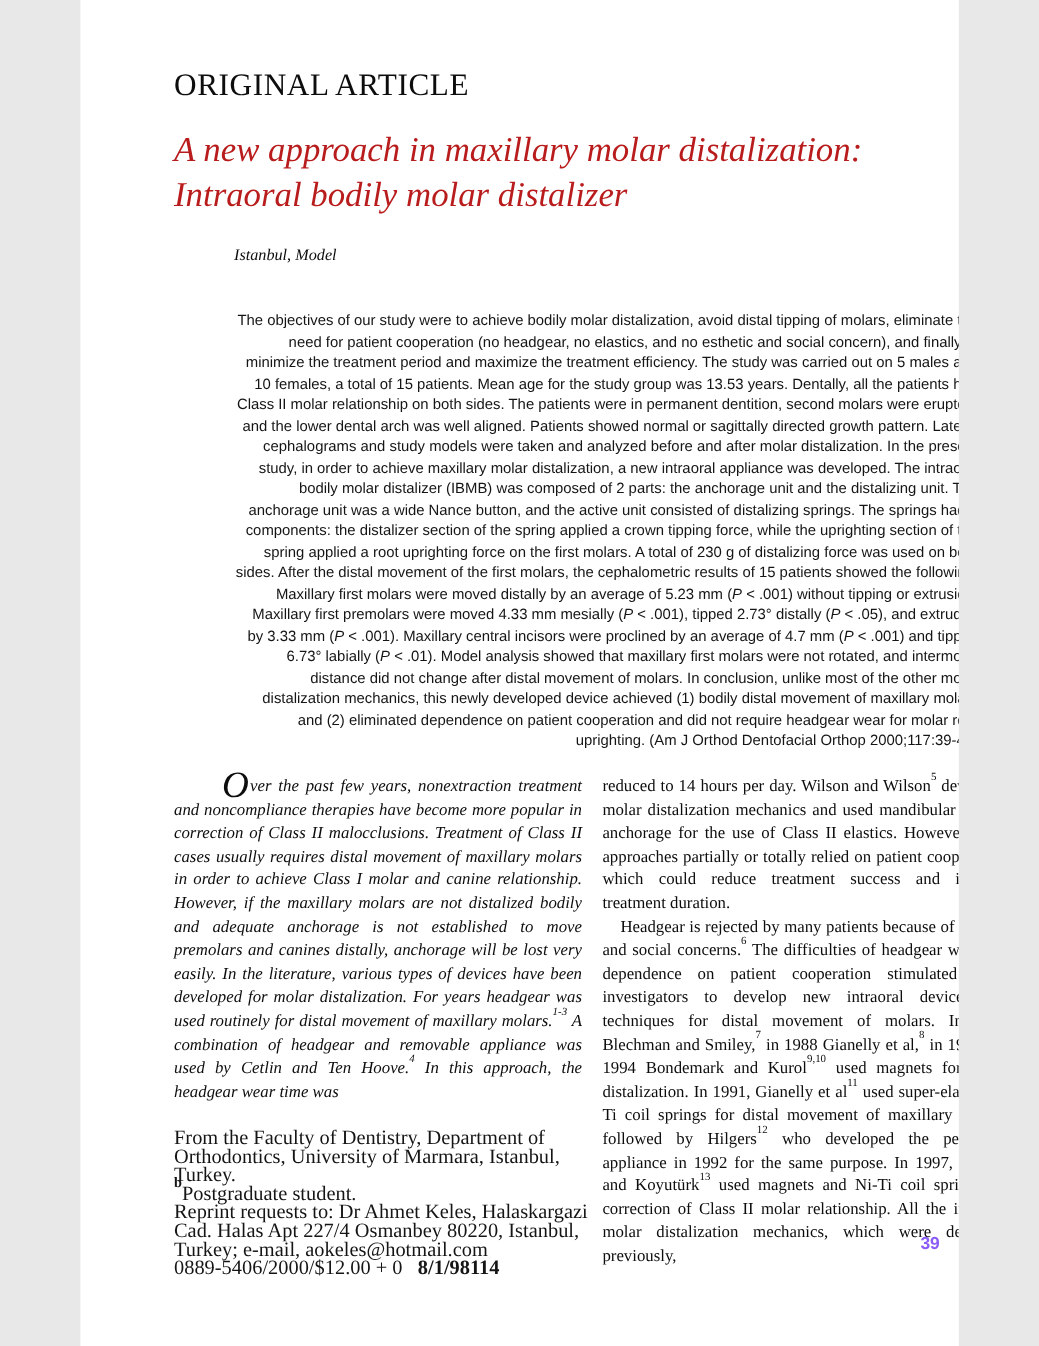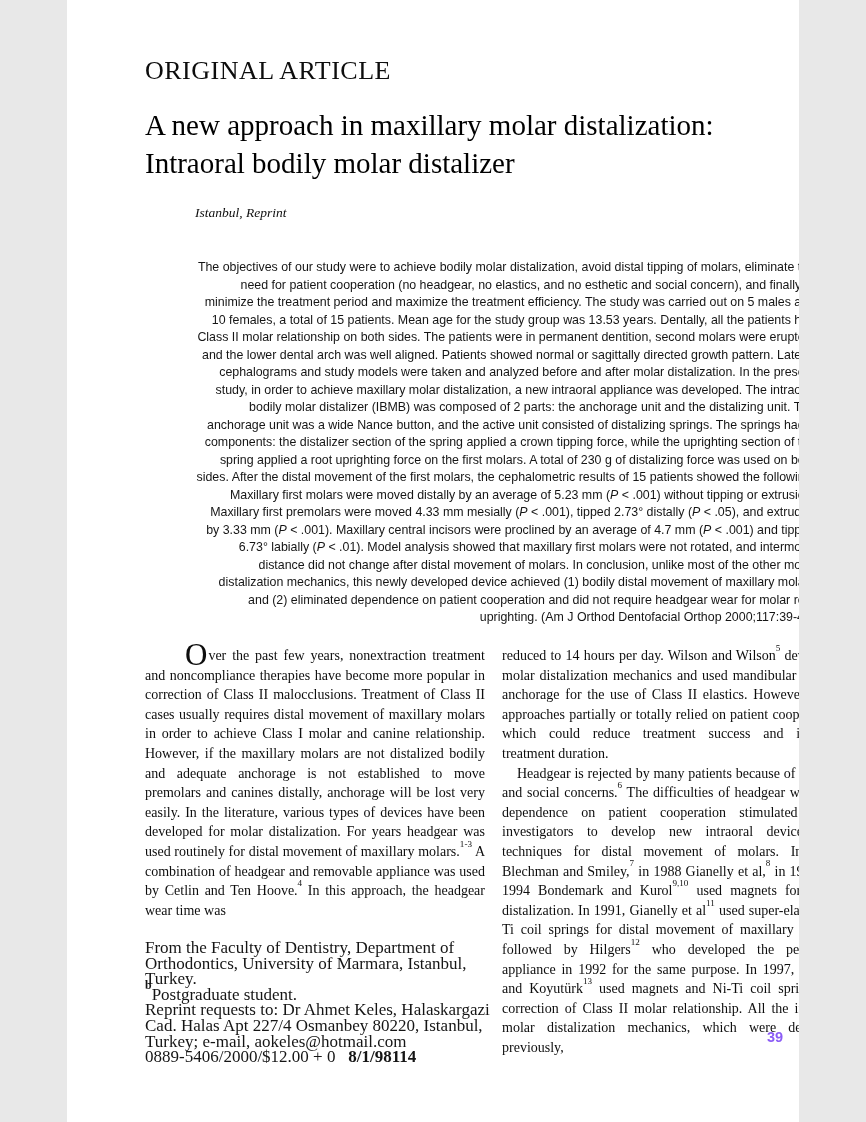--- a/index.html
+++ b/index.html
@@ -14,21 +14,21 @@
   
   .kicker{
     position:absolute;left:78px;top:56px;
     font-family:"Liberation Serif","DejaVu Serif",serif;
     font-size:26px;letter-spacing:0.5px;color:#0d0d0d;
   }
   
   .title{
     position:absolute;left:78px;top:106px;
     font-family:"Liberation Serif","DejaVu Serif",serif;
-    font-size:29px;line-height:38px;color:#000000;
+    font-style:italic;font-size:29px;line-height:38px;color:#b91c1c;
   }
   
   .byline{position:absolute;left:128px;top:201px;}
   .authors{
     font-family:"Liberation Sans","DejaVu Sans",sans-serif;
     font-weight:bold;font-size:13.5px;color:#0d0d0d;
   }
   .authors sup{font-size:.68em;line-height:0;position:relative;top:-.4em;}
   .loc{
     margin-top:4px;
@@ -49,21 +49,21 @@
   }
   .col{
     width:340px;
     font-family:"Liberation Serif","DejaVu Serif",serif;
     font-size:14px;line-height:19.6px;
     text-align:justify;color:#0d0d0d;
   }
   .par{margin:0;}
   .par.indent{text-indent:15px;}
   .par sup{font-size:.65em;line-height:0;position:relative;top:-.38em;}
-  .dropcap-par{text-indent:40px;}
+  .dropcap-par{text-indent:40px;font-style:italic;}
   .dropcap{
     font-size:31px;line-height:0;vertical-align:-5px;
     letter-spacing:1px;
   }
   
   .footnotes{
     position:absolute;left:78px;top:940px;width:346px;
     font-family:"Liberation Serif","DejaVu Serif",serif;
     font-size:17px;line-height:15.6px;text-align:left;color:#151515;
   }
@@ -84,21 +84,21 @@
 <div class="page">
 
   <div class="kicker">ORIGINAL ARTICLE</div>
 
   <div class="title">
     <div>A new approach in maxillary molar distalization:</div>
     <div>Intraoral bodily molar distalizer</div>
   </div>
 
   <div class="byline">
-    <div class="loc">Istanbul, Reprint</div>
+    <div class="loc">Istanbul, Model</div>
   </div>
 
   <div class="abstract">The objectives of our study were to achieve bodily molar distalization, avoid distal tipping of molars, eliminate the need for patient cooperation (no headgear, no elastics, and no esthetic and social concern), and finally to minimize the treatment period and maximize the treatment efficiency. The study was carried out on 5 males and 10 females, a total of 15 patients. Mean age for the study group was 13.53 years. Dentally, all the patients had Class II molar relationship on both sides. The patients were in permanent dentition, second molars were erupted, and the lower dental arch was well aligned. Patients showed normal or sagittally directed growth pattern. Lateral cephalograms and study models were taken and analyzed before and after molar distalization. In the present study, in order to achieve maxillary molar distalization, a new intraoral appliance was developed. The intraoral bodily molar distalizer (IBMB) was composed of 2 parts: the anchorage unit and the distalizing unit. The anchorage unit was a wide Nance button, and the active unit consisted of distalizing springs. The springs had 2 components: the distalizer section of the spring applied a crown tipping force, while the uprighting section of the spring applied a root uprighting force on the first molars. A total of 230 g of distalizing force was used on both sides. After the distal movement of the first molars, the cephalometric results of 15 patients showed the following. Maxillary first molars were moved distally by an average of 5.23 mm (<em>P</em> &lt; .001) without tipping or extrusion. Maxillary first premolars were moved 4.33 mm mesially (<em>P</em> &lt; .001), tipped 2.73° distally (<em>P</em> &lt; .05), and extruded by 3.33 mm (<em>P</em> &lt; .001). Maxillary central incisors were proclined by an average of 4.7 mm (<em>P</em> &lt; .001) and tipped 6.73° labially (<em>P</em> &lt; .01). Model analysis showed that maxillary first molars were not rotated, and intermolar distance did not change after distal movement of molars. In conclusion, unlike most of the other molar distalization mechanics, this newly developed device achieved (1) bodily distal movement of maxillary molars and (2) eliminated dependence on patient cooperation and did not require headgear wear for molar root uprighting. (Am J Orthod Dentofacial Orthop 2000;117:39-48)</div>
 
   <div class="columns">
     <div class="col">
       <p class="par dropcap-par"><span class="dropcap">O</span><span>ver the past few years, nonextraction treatment and noncompliance therapies have become more popular in correction of Class II malocclusions. Treatment of Class II cases usually requires distal movement of maxillary molars in order to achieve Class I molar and canine relationship. However, if the maxillary molars are not distalized bodily and adequate anchorage is not established to move premolars and canines distally, anchorage will be lost very easily. In the literature, various types of devices have been developed for molar distalization. For years headgear was used routinely for distal movement of maxillary molars.<sup>1-3</sup> A combination of headgear and removable appliance was used by Cetlin and Ten Hoove.<sup>4</sup> In this approach, the headgear wear time was</span></p>
     </div>
     <div class="col">
       <p class="par">reduced to 14 hours per day. Wilson and Wilson<sup>5</sup> developed molar distalization mechanics and used mandibular arch as anchorage for the use of Class II elastics. However, these approaches partially or totally relied on patient cooperation, which could reduce treatment success and increase treatment duration.</p>

